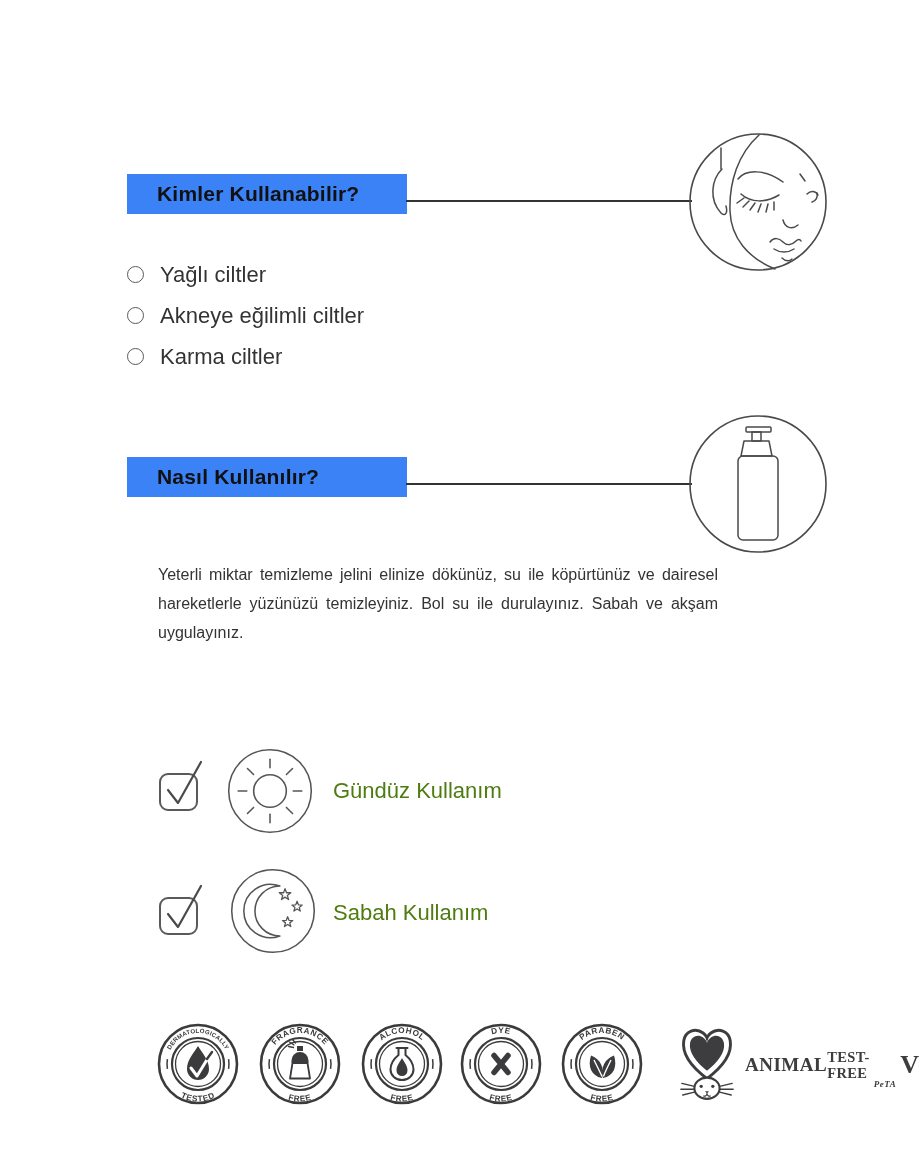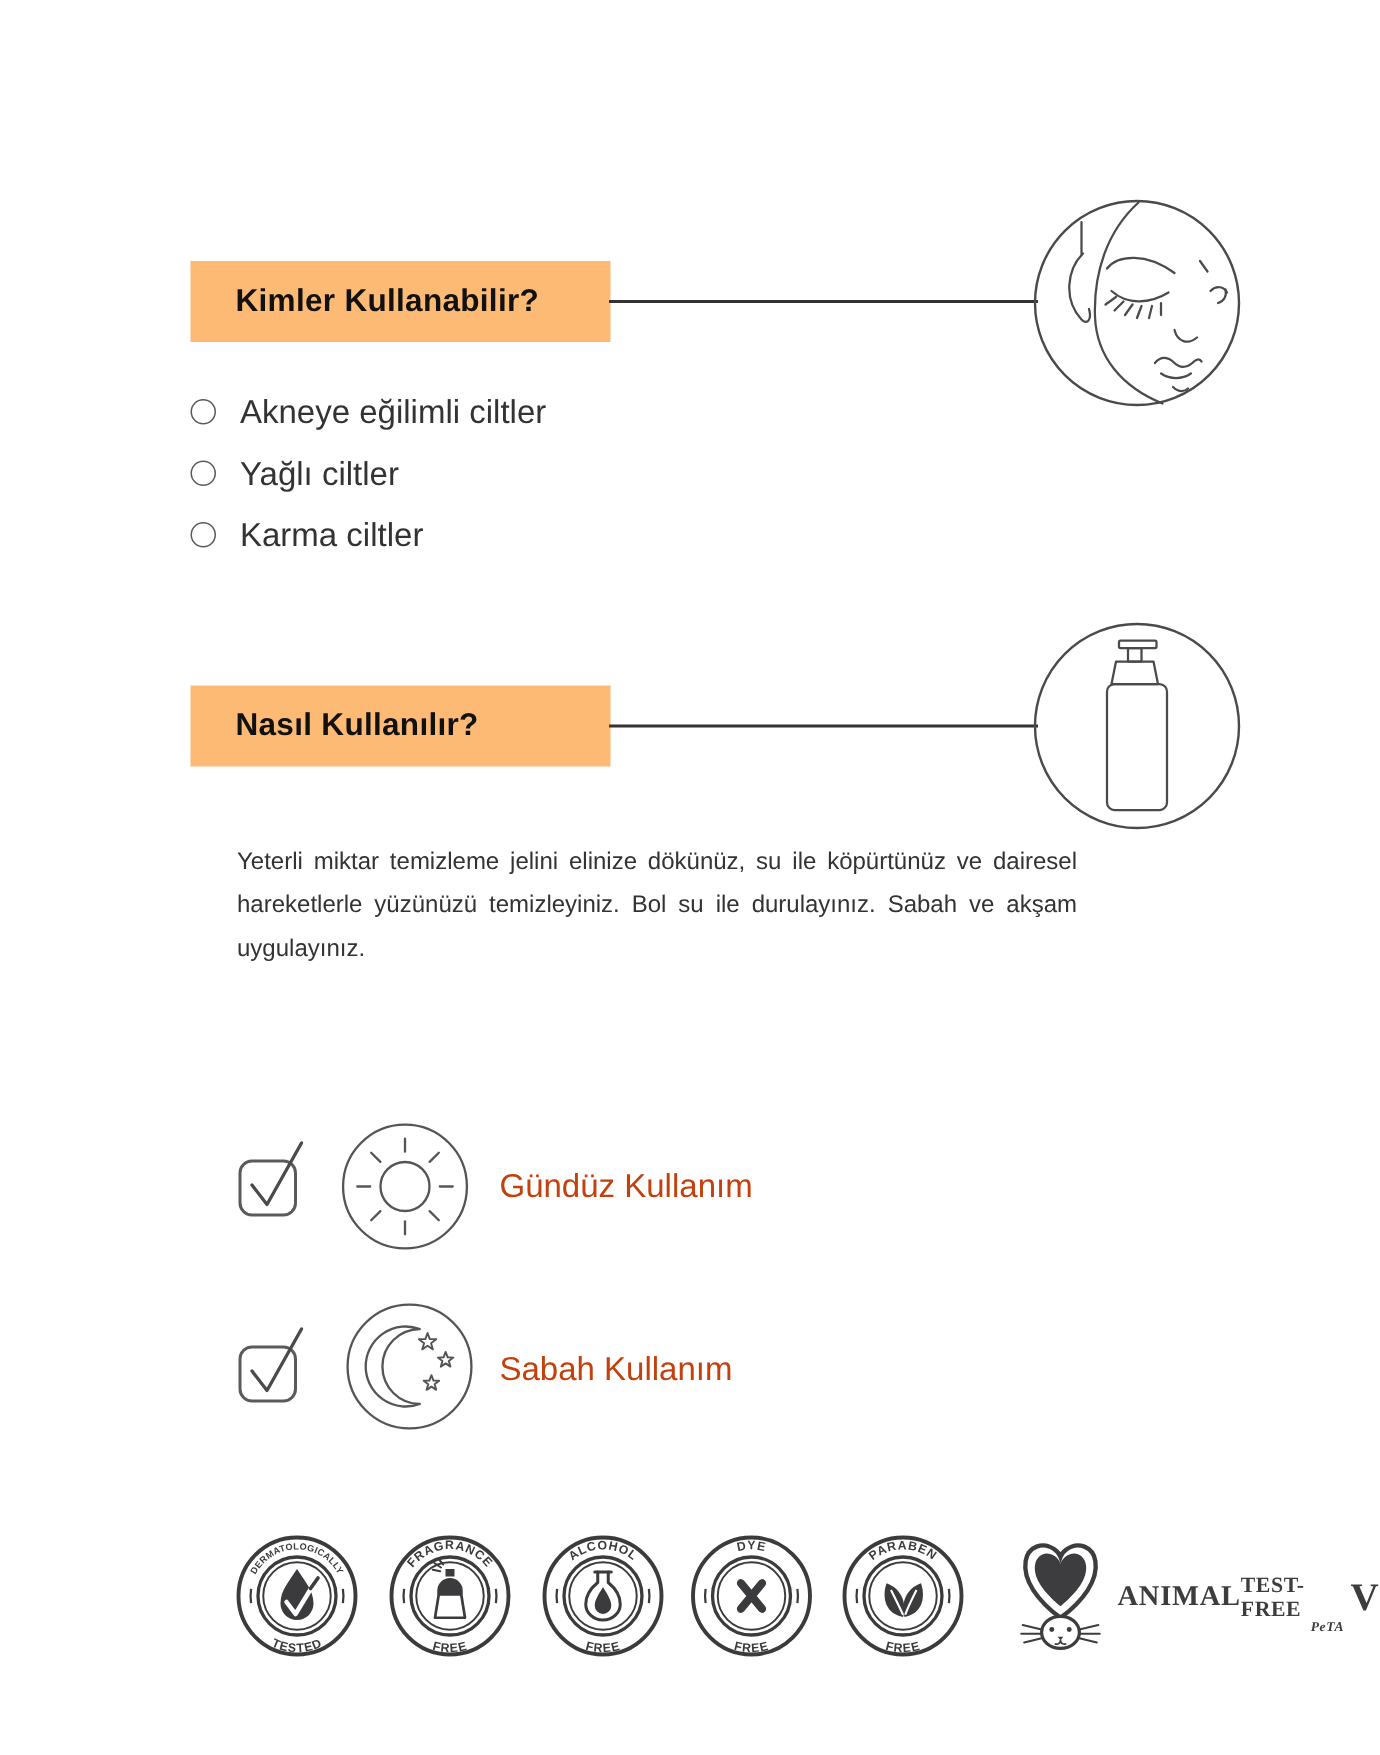--- a/index.html
+++ b/index.html
@@ -3,37 +3,37 @@
 <meta charset="utf-8">
 <style>
   html,body{margin:0;padding:0;background:#ffffff;}
   #page{
     position:relative;width:920px;height:1170px;background:#ffffff;
     font-family:"Liberation Sans",sans-serif;overflow:hidden;
   }
   .abs{position:absolute;}
   
   .hdr{
-    left:127px;width:280px;height:54px;background:#fdba74;
+    left:127px;width:280px;height:40px;background:#3b82f6;
     display:flex;align-items:center;padding-left:30px;box-sizing:border-box;
   }
   .hdr span{font-size:21px;font-weight:700;color:#111111;letter-spacing:.2px;}
   .connector{height:2px;background:#333333;width:286px;left:406px;}
   
   .blist{left:127px;top:254px;}
   .bitem{display:flex;align-items:center;height:41px;}
   .bdot{width:15px;height:15px;border:1.6px solid #5a5a5a;border-radius:50%;flex:0 0 auto;}
   .bitem span{margin-left:16px;font-size:22px;color:#333333;}
   
   .para{
     left:158px;top:560px;width:560px;font-size:16px;line-height:29px;
     color:#333333;text-align:justify;
   }
   
-  .ulabel{font-size:22px;color:#c2410c;}
+  .ulabel{font-size:22px;color:#4d7c0f;}
   
   .arcText{
     font-family:"Liberation Sans",sans-serif;font-weight:700;font-size:8.2px;
     letter-spacing:.6px;fill:#3b3b3d;text-anchor:middle;
   }
   .arcText.small{font-size:6.1px;letter-spacing:.2px;}
   
   .peta{left:676px;top:1024px;display:flex;align-items:center;gap:7px;color:#3d3d3f;}
   .peta-text{width:104px;display:flex;align-items:center;font-family:"Liberation Serif",serif;}
   .peta-l1{font-size:19px;font-weight:700;letter-spacing:.5px;line-height:20px;}
@@ -80,25 +80,25 @@
       <path d="M 95,88 C 97,96 104,98 110,93"></path>
       <path d="M 82,110 C 86,105 91,106 95,110 C 99,114 104,113 108,109 C 110,107 112,107 113,109"></path>
       <path d="M 86,117 C 92,121 100,121 106,117"></path>
       <path d="M 94,126 C 98,130 102,129 104,127"></path>
     </g>
   </svg>
 
   <div class="abs blist">
     <div class="bitem">
       <div class="bdot"></div>
-      <span>Akneye eğilimli ciltler</span>
+      <span>Yağlı ciltler</span>
     </div>
     <div class="bitem">
       <div class="bdot"></div>
-      <span>Yağlı ciltler</span>
+      <span>Akneye eğilimli ciltler</span>
     </div>
     <div class="bitem">
       <div class="bdot"></div>
       <span>Karma ciltler</span>
     </div>
   </div>
 
   <div class="abs hdr" style="top:457px">
     <span>Nasıl Kullanılır?</span>
   </div>

